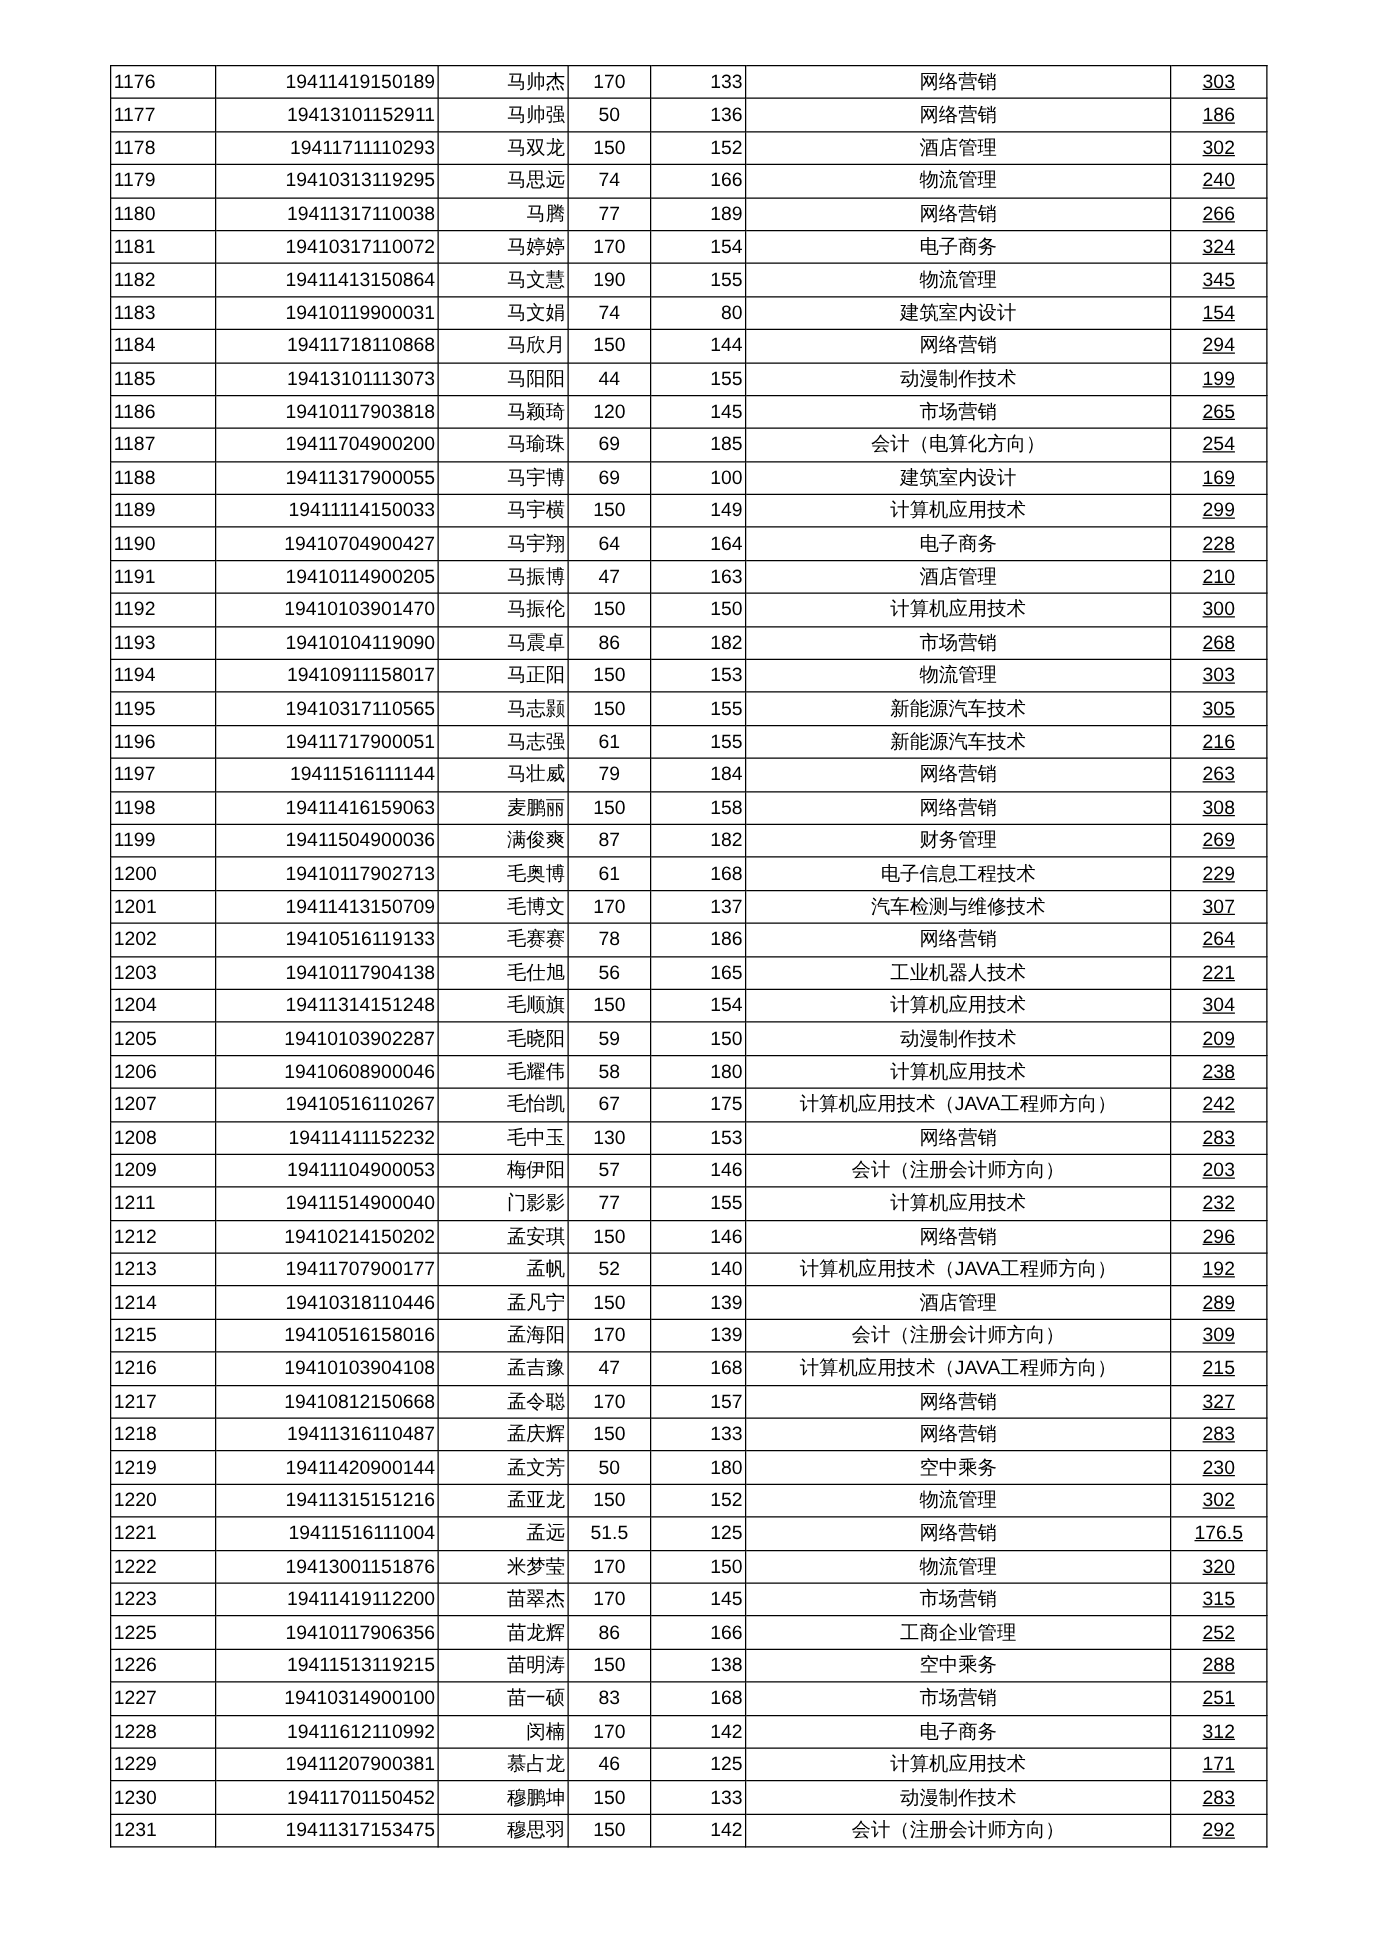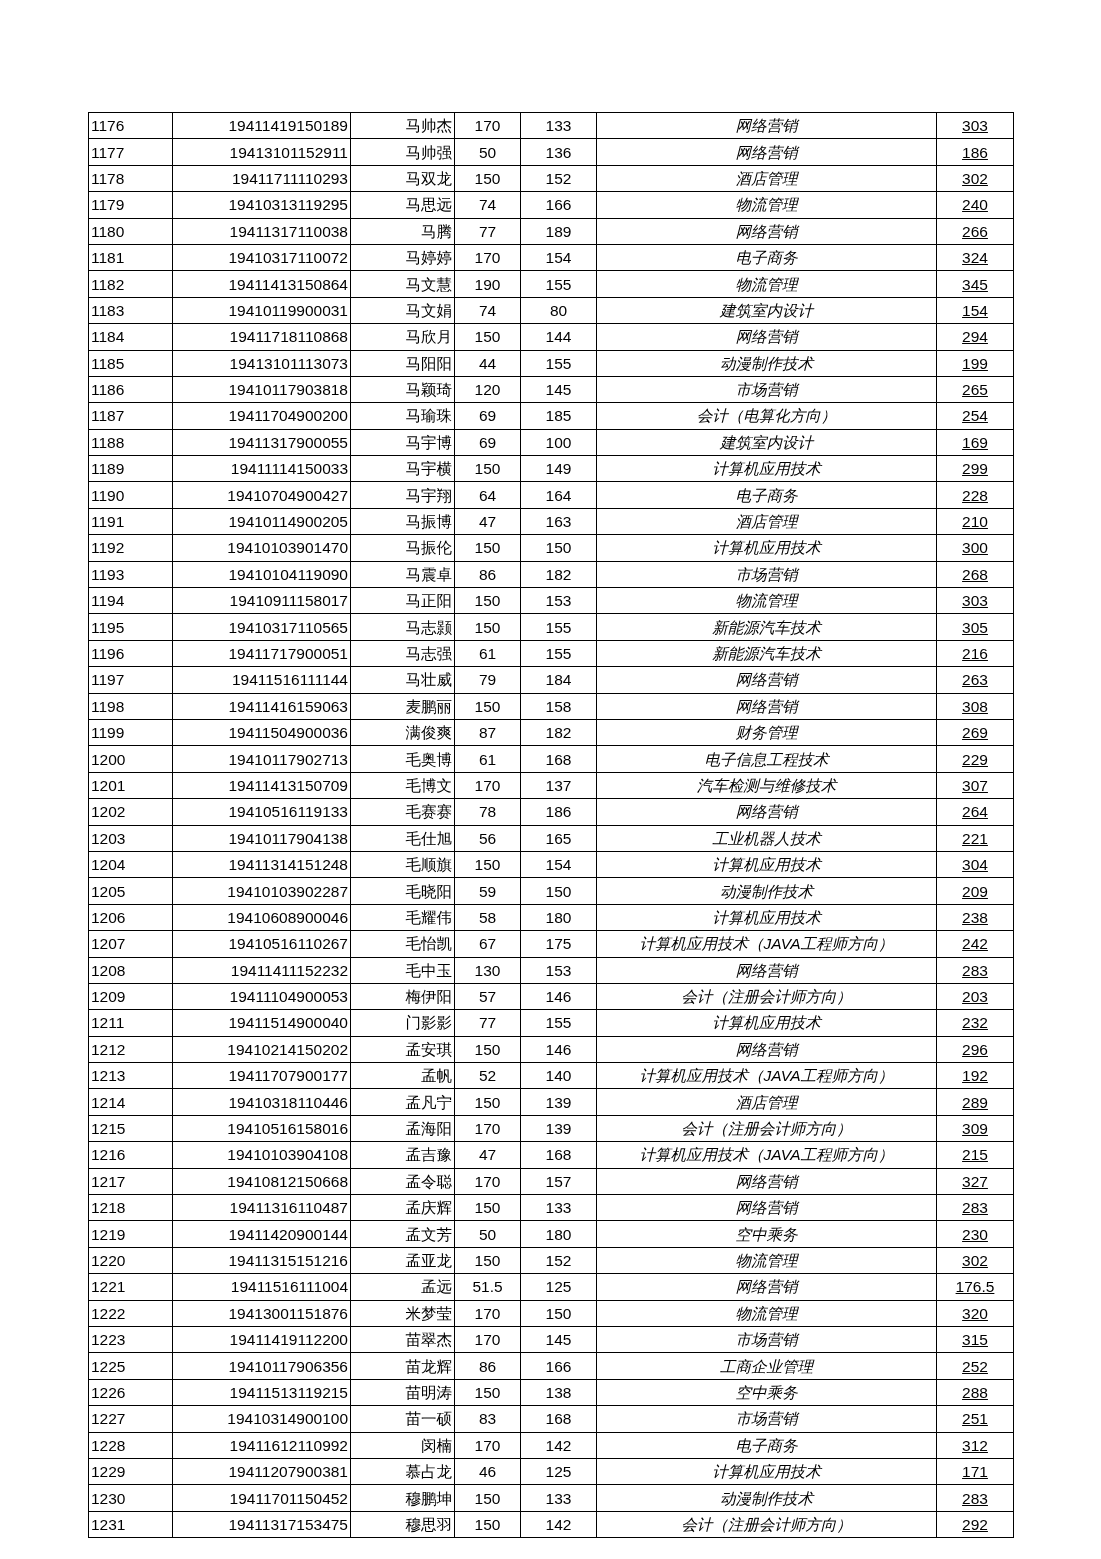--- a/index.html
+++ b/index.html
@@ -11,21 +11,21 @@
     width: 1101px;
     height: 1559px;
     font-family: "Liberation Sans", sans-serif;
     color: #000000;
   }
   .page {
     position: relative;
     width: 1101px;
     height: 1559px;
     box-sizing: border-box;
-    padding: 112px 88px 0 88px;
+    padding: 52px 88px 0 88px;
   }
   table.score-table {
     border-collapse: collapse;
     table-layout: fixed;
     width: 925px;
     font-size: 15.5px;
   }
   table.score-table td {
     border: 1px solid #000000;
     height: 25.4px;
@@ -40,22 +40,22 @@
   col.c-name  { width: 104px; }
   col.c-s1    { width: 66px; }
   col.c-s2    { width: 76px; }
   col.c-major { width: 340px; }
   col.c-total { width: 77px; }
 
   td.index { text-align: left; padding-left: 6px; }
   td.exam  { text-align: right; padding-left: 7px; }
   td.name  { text-align: right; }
   td.s1    { text-align: center; }
-  td.s2    { text-align: center; padding-left: 8px; }
-  td.major { text-align: center; font-style: italic; }
+  td.s2    { text-align: right; padding-left: 8px; }
+  td.major { text-align: center; }
   td.total { text-align: center; text-decoration: underline; }
 </style>
 </head>
 <body>
 
 <div class="page">
   <table class="score-table">
     <colgroup>
       <col class="c-index">
       <col class="c-exam">

